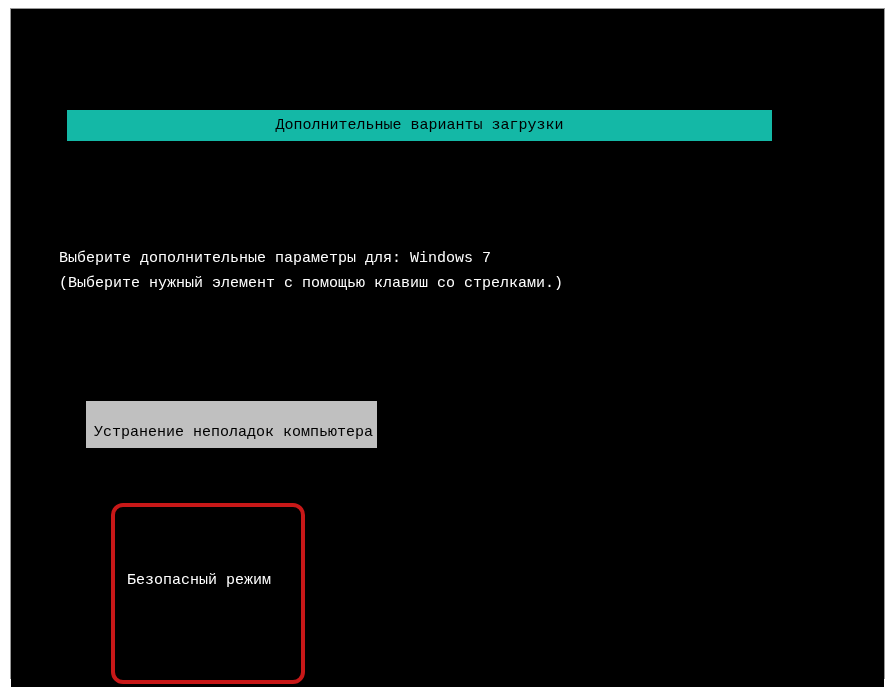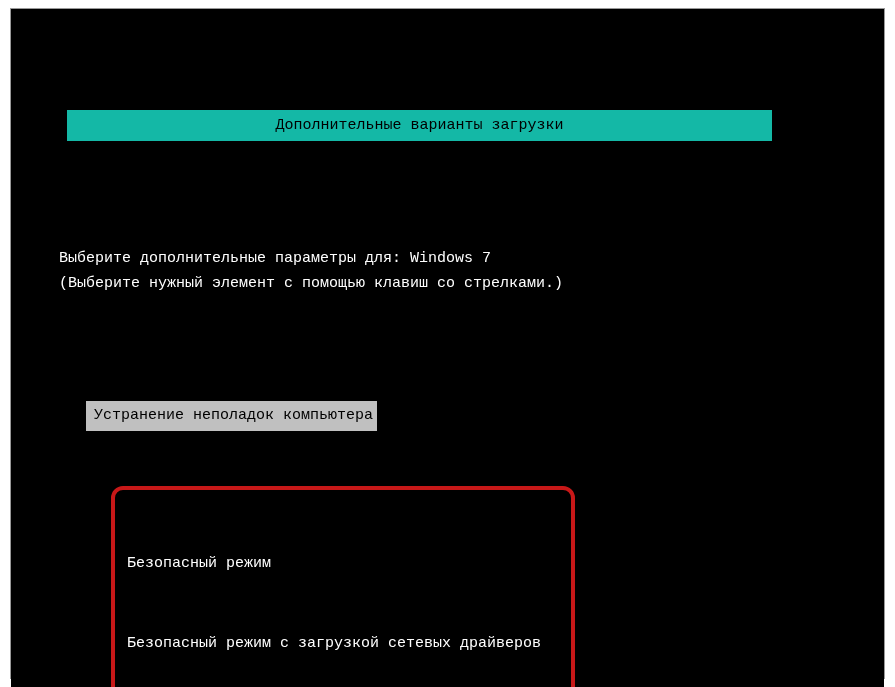--- a/index.html
+++ b/index.html
@@ -40,21 +40,21 @@
       width: calc(100% - 80px);
       margin-left: 8px;
     }
     .header-text {
       margin-top: 28px;
       margin-bottom: 28px;
     }
     .selected-item {
       background: #c0c0c0;
       color: #000000;
-      padding: 2px 4px 2px 8px;
+      padding: 19px 4px 2px 8px;
       display: inline-block;
       white-space: pre;
     }
     .red-box {
       border: 4px solid #c81818;
       border-radius: 12px;
       padding: 8px 30px 8px 8px;
       display: inline-block;
       margin-left: 16px;
       margin-top: 4px;
@@ -76,21 +76,20 @@
 
     <div class="title-bar"><span>Дополнительные варианты загрузки</span></div>
 
     <div class="header-text"><span>Выберите дополнительные параметры для:</span> <span>Windows 7</span>
 <span>(Выберите нужный элемент с помощью клавиш со стрелками.)</span></div>
 
     <div>   <span class="selected-item"><span>Устранение неполадок компьютера</span></span></div>
 
     <div class="red-box">
       <div class="item-line"><span>Безопасный режим</span></div>
-      <div class="item-line"><span>Безопасный режим с загрузкой сетевых драйверов</span></div>
       
     </div>
 
     
 
     
 
     
 
   </div>

